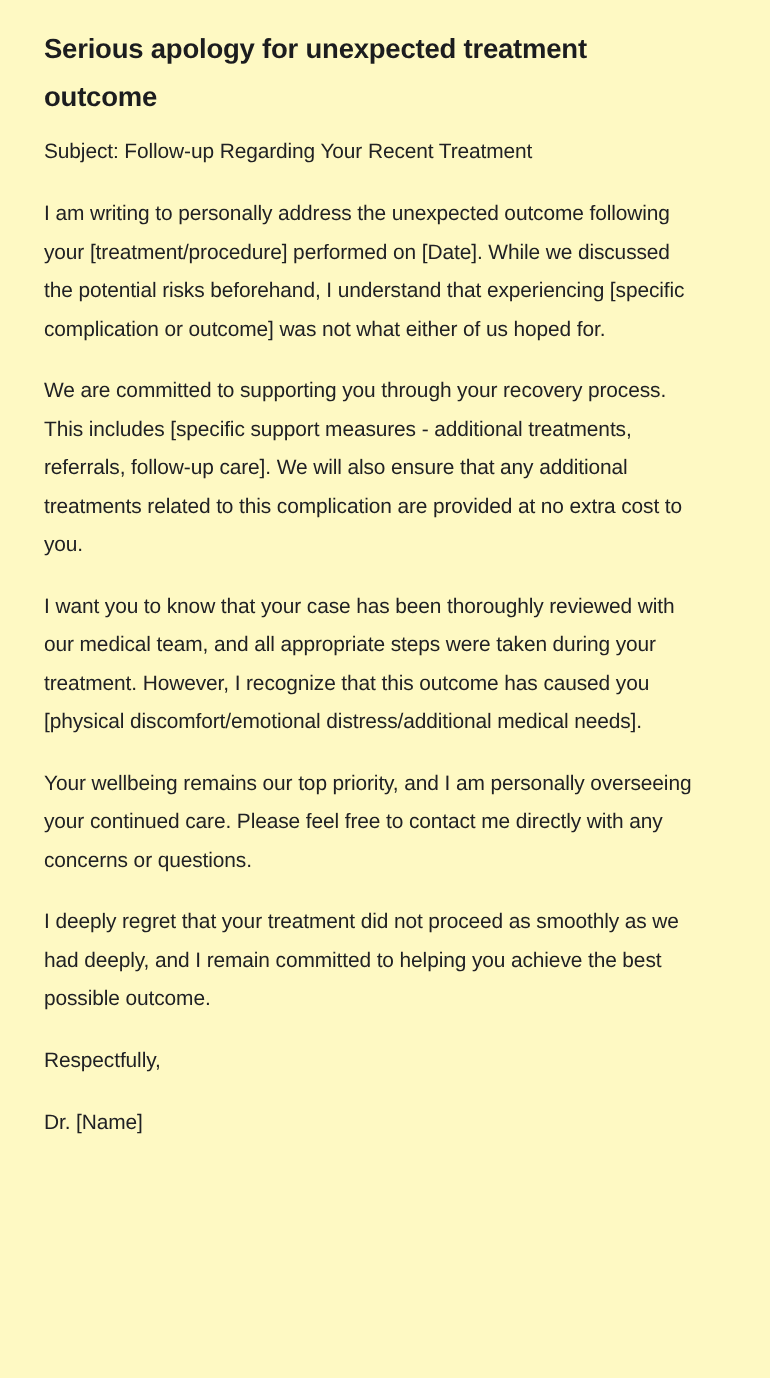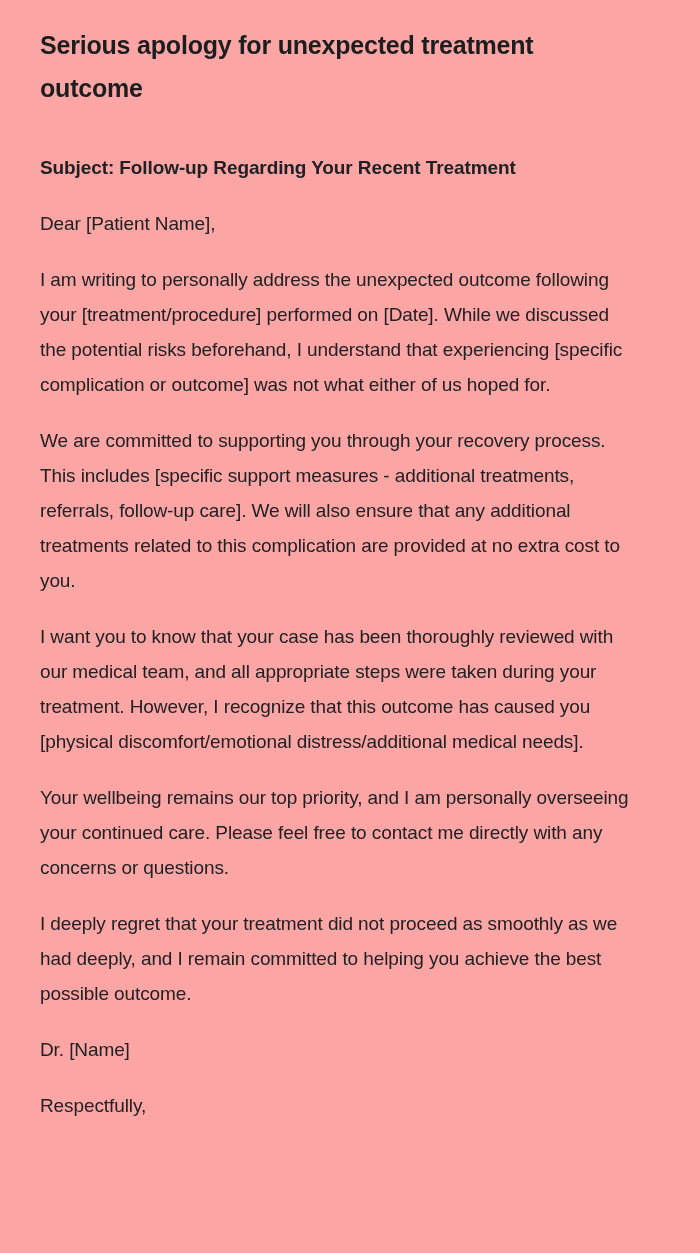--- a/index.html
+++ b/index.html
@@ -3,21 +3,21 @@
 <meta charset="utf-8">
 <style>
   * { margin: 0; padding: 0; box-sizing: border-box; }
   html, body {
     background: #ffffff;
     font-family: "Liberation Sans", sans-serif;
   }
   .page {
     width: 700px;
     height: 1253px;
-    background: #fca5a5;
+    background: #fef9c3;
     padding: 24px 60px 44px 40px;
     overflow: hidden;
   }
   h1.doc-title {
     font-size: 25px;
     font-weight: 700;
     line-height: 43px;
     color: #1c1d1f;
     letter-spacing: -0.2px;
     max-width: 580px;
@@ -25,41 +25,40 @@
   }
   .doc-body p {
     font-size: 19px;
     font-weight: 400;
     line-height: 35px;
     color: #202124;
     letter-spacing: -0.1px;
     margin-top: 21px;
     max-width: 600px;
   }
-  .doc-body p.first-after-title { margin-top: 40px; font-weight: bold; }
+  .doc-body p.first-after-title { margin-top: 11px; }
 </style>
 </head>
 <body>
 
 <div class="page">
   <h1 class="doc-title">Serious apology for unexpected treatment outcome</h1>
 
   <div class="doc-body">
     <p class="first-after-title">Subject: Follow-up Regarding Your Recent Treatment</p>
 
-    <p>Dear [Patient Name],</p>
 
     <p>I am writing to personally address the unexpected outcome following your [treatment/procedure] performed on [Date]. While we discussed the potential risks beforehand, I understand that experiencing [specific complication or outcome] was not what either of us hoped for.</p>
 
     <p>We are committed to supporting you through your recovery process. This includes [specific support measures - additional treatments, referrals, follow-up care]. We will also ensure that any additional treatments related to this complication are provided at no extra cost to you.</p>
 
     <p>I want you to know that your case has been thoroughly reviewed with our medical team, and all appropriate steps were taken during your treatment. However, I recognize that this outcome has caused you [physical discomfort/emotional distress/additional medical needs].</p>
 
     <p>Your wellbeing remains our top priority, and I am personally overseeing your continued care. Please feel free to contact me directly with any concerns or questions.</p>
 
     <p>I deeply regret that your treatment did not proceed as smoothly as we had deeply, and I remain committed to helping you achieve the best possible outcome.</p>
 
+    <p>Respectfully,</p>
+
     <p>Dr. [Name]</p>
-
-    <p>Respectfully,</p>
 
   </div>
 </div>
 
 </body></html>

